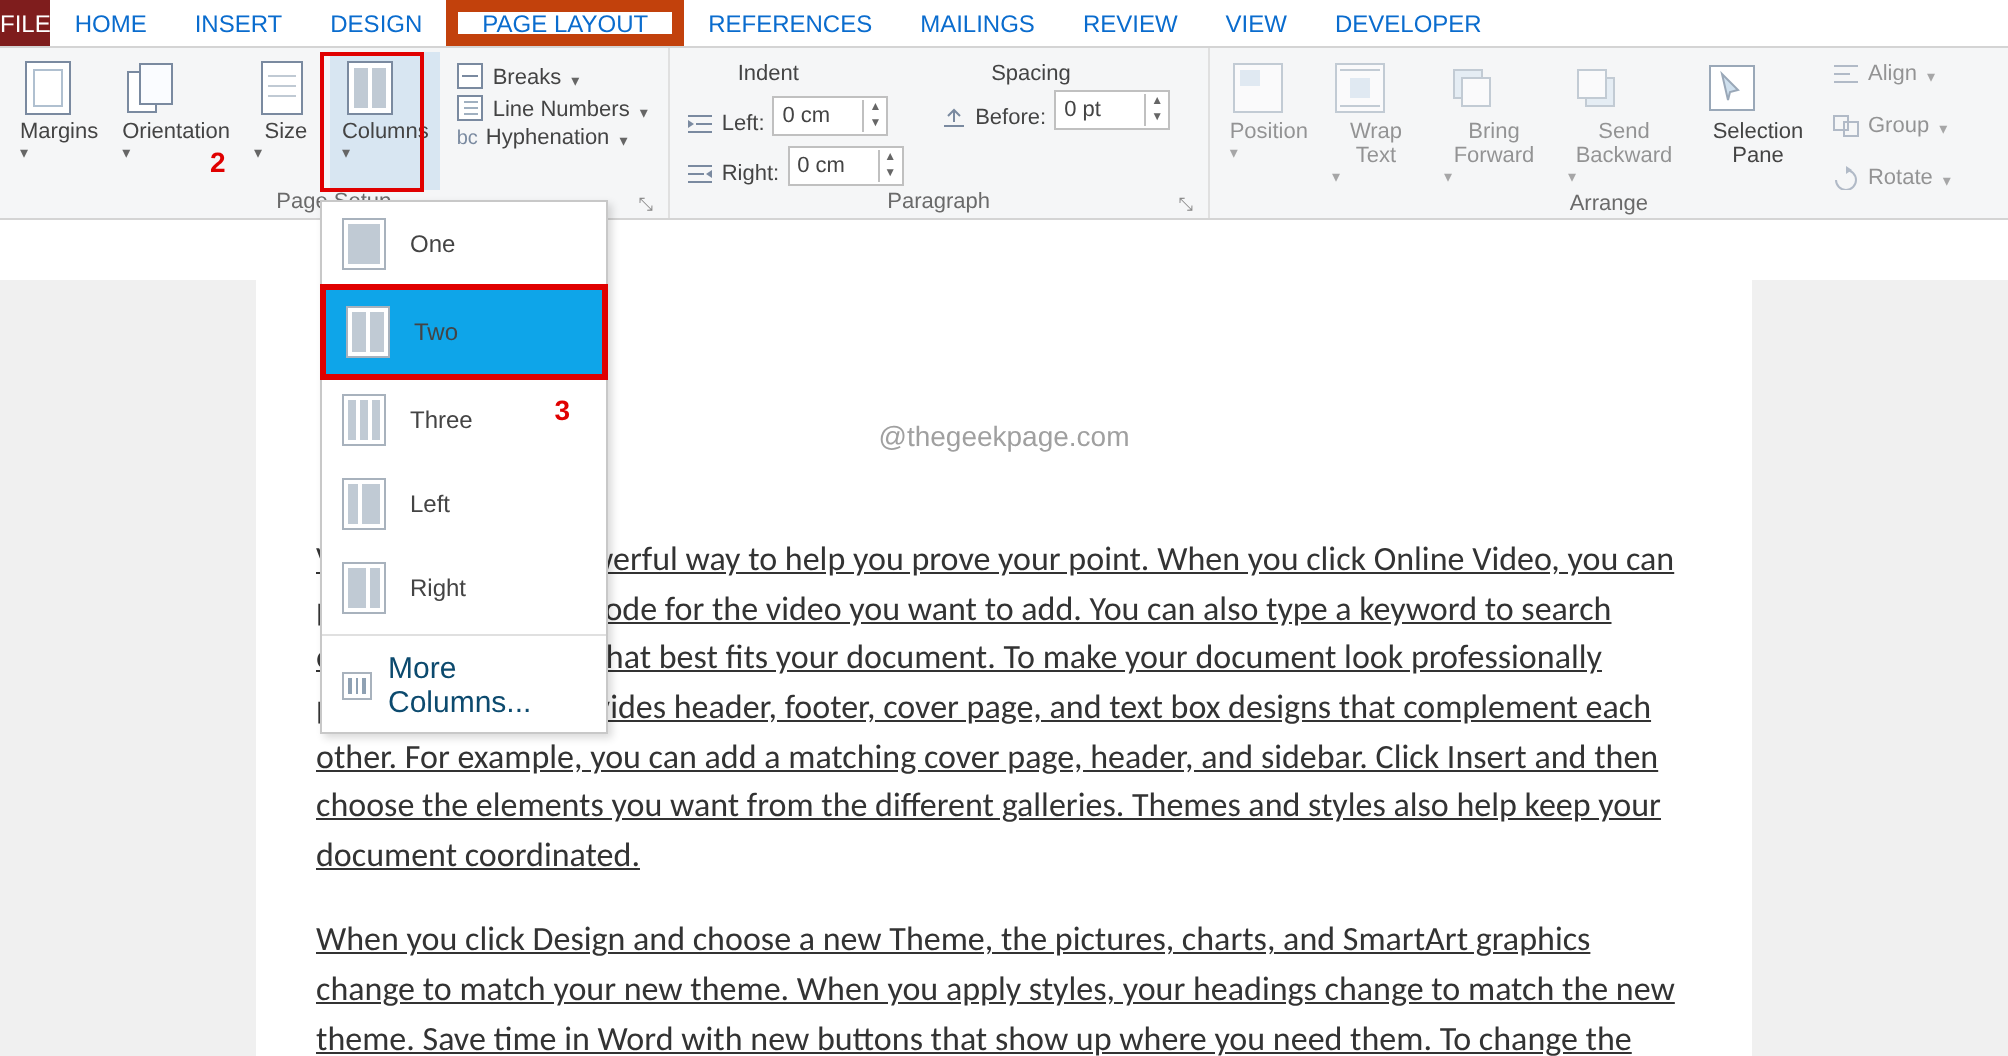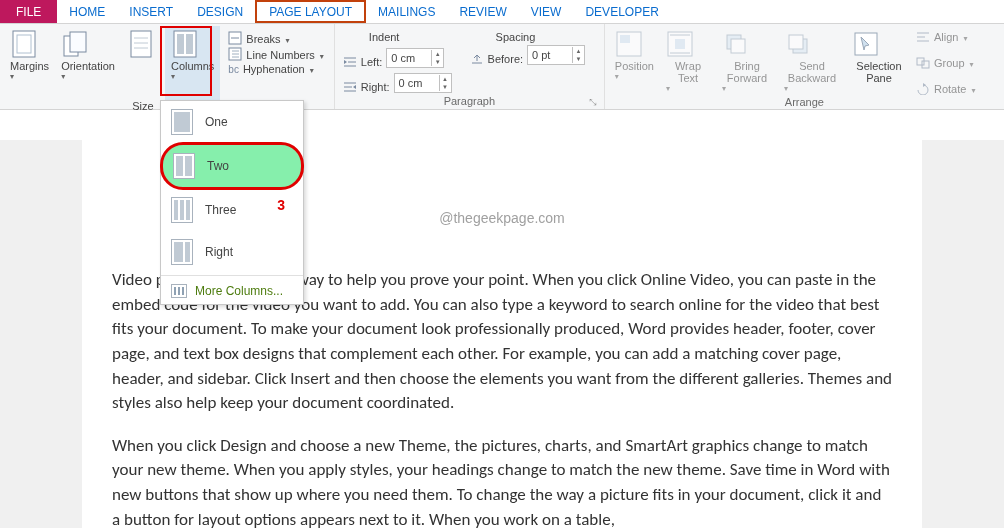--- a/index.html
+++ b/index.html
@@ -25,27 +25,27 @@
   .tab {
     padding: 0 12px;
     display: flex;
     align-items: center;
     font-size: 12px;
     color: #0a6cce;
     cursor: pointer;
     white-space: nowrap;
   }
   .tab.file {
-    background: #be185d;
+    background: #7f1d1d;
     color: #fff;
-    padding: 0 16px;
+    padding: 0 0;
     font-weight: 400;
   }
   .tab.outlined {
-    border: 2px solid #c2410c;
+    border: 6px solid #c2410c;
     position: relative;
   }
   .callout-num {
     position: absolute;
     color: #e00000;
     font-weight: bold;
     font-size: 14px;
     font-family: Arial, sans-serif;
   }
   
@@ -154,35 +154,35 @@
     z-index: 4;
   }
   .dd-item {
     display: flex;
     align-items: center;
     gap: 12px;
     padding: 8px 10px;
     font-size: 12px;
     color: #444;
   }
-  .dd-item.hover { background: #86efac; border-radius: 23px; }
+  .dd-item.hover { background: #0ea5e9; }
   .dd-item.twobox {
     border: 3px solid #e00000;
     margin: -1px;
     position: relative;
     z-index: 2;
   }
   .dd-sep { border-top: 1px solid #e0e0e0; margin: 2px 0; }
   .dd-footer {
     display: flex;
     align-items: center;
     gap: 8px;
     padding: 6px 10px;
-    font-size: 12px;
-    color: #4d7c0f;
+    font-size: 15px;
+    color: #0c4a6e;
   }
   .col-ico {
     width: 22px; height: 26px;
     border: 1px solid #a8b2bd;
     background: #fff;
     display: flex;
     gap: 2px;
     padding: 2px;
   }
   .col-ico .bar { background: #c0cad4; flex: 1; }
@@ -190,23 +190,24 @@
   
   .doc-area {
     position: absolute;
     left: 0; right: 0; top: 140px; bottom: 0;
     background: #f0f0f0;
     display: flex;
     justify-content: center;
   }
   .page {
     background: #fff;
-    width: 840px;
+    width: 748px;
     padding: 68px 30px 0 30px;
     position: relative;
+    text-decoration: underline;
   }
   .watermark {
     text-align: center;
     color: #a0a0a0;
     font-size: 14px;
     position: absolute;
     top: 70px;
     left: 0; right: 0;
   }
   .body-text p {
@@ -223,20 +224,21 @@
 
 <div class="tabs">
   <div class="tab file">FILE</div>
   <div class="tab">HOME</div>
   <div class="tab">INSERT</div>
   <div class="tab">DESIGN</div>
   <div class="tab outlined" style="position:relative;">
     <span>PAGE LAYOUT</span>
     <span class="callout-num" style="right:-6px;bottom:-20px;">1</span>
   </div>
+  <div class="tab">REFERENCES</div>
   <div class="tab">MAILINGS</div>
   <div class="tab">REVIEW</div>
   <div class="tab">VIEW</div>
   <div class="tab">DEVELOPER</div>
 </div>
 
 <div class="ribbon">
 
   <div class="group" style="min-width:300px;">
     <div class="group-body">
@@ -253,21 +255,21 @@
       <div class="big-btn">
         <span class="glyph">
           <svg width="26" height="28" viewBox="0 0 26 28">
               <rect x="2" y="6" width="14" height="20" fill="#fff" stroke="#7a8aa0"></rect>
               <rect x="8" y="2" width="16" height="20" fill="#fafcff" stroke="#7a8aa0"></rect>
             </svg>
         </span>
         <span class="lbl">Orientation</span>
         <span class="dd">▾</span>
       </div>
-      <div class="big-btn" style="position:relative;gap:40px;">
+      <div class="big-btn" style="position:relative;">
         <span class="glyph">
           <svg width="22" height="28" viewBox="0 0 22 28">
               <rect x="1" y="1" width="20" height="26" fill="#fff" stroke="#7a8aa0"></rect>
               <path d="M4 8h14M4 13h14M4 18h14" stroke="#c0cad4"></path>
             </svg>
         </span>
         <span class="lbl">Size</span>
         <span class="dd">▾</span>
         <span class="callout-num" style="left:-16px;bottom:6px;">2</span>
       </div>
@@ -504,20 +506,27 @@
     <span class="col-ico">
         <span class="bar"></span>
         <span class="bar"></span>
         <span class="bar"></span>
       </span>
     <span>Three</span>
     <span class="callout-num" style="right:18px;top:8px;">3</span>
   </div>
   <div class="dd-item">
     <span class="col-ico">
+        <span class="bar" style="flex:0 0 5px;"></span>
+        <span class="bar"></span>
+      </span>
+    <span>Left</span>
+  </div>
+  <div class="dd-item">
+    <span class="col-ico">
         <span class="bar"></span>
         <span class="bar" style="flex:0 0 5px;"></span>
       </span>
     <span>Right</span>
   </div>
   <div class="dd-sep"></div>
   <div class="dd-footer">
     <span class="col-ico lines" style="height:14px;width:16px;">
         <span class="bar"></span>
         <span class="bar"></span>

